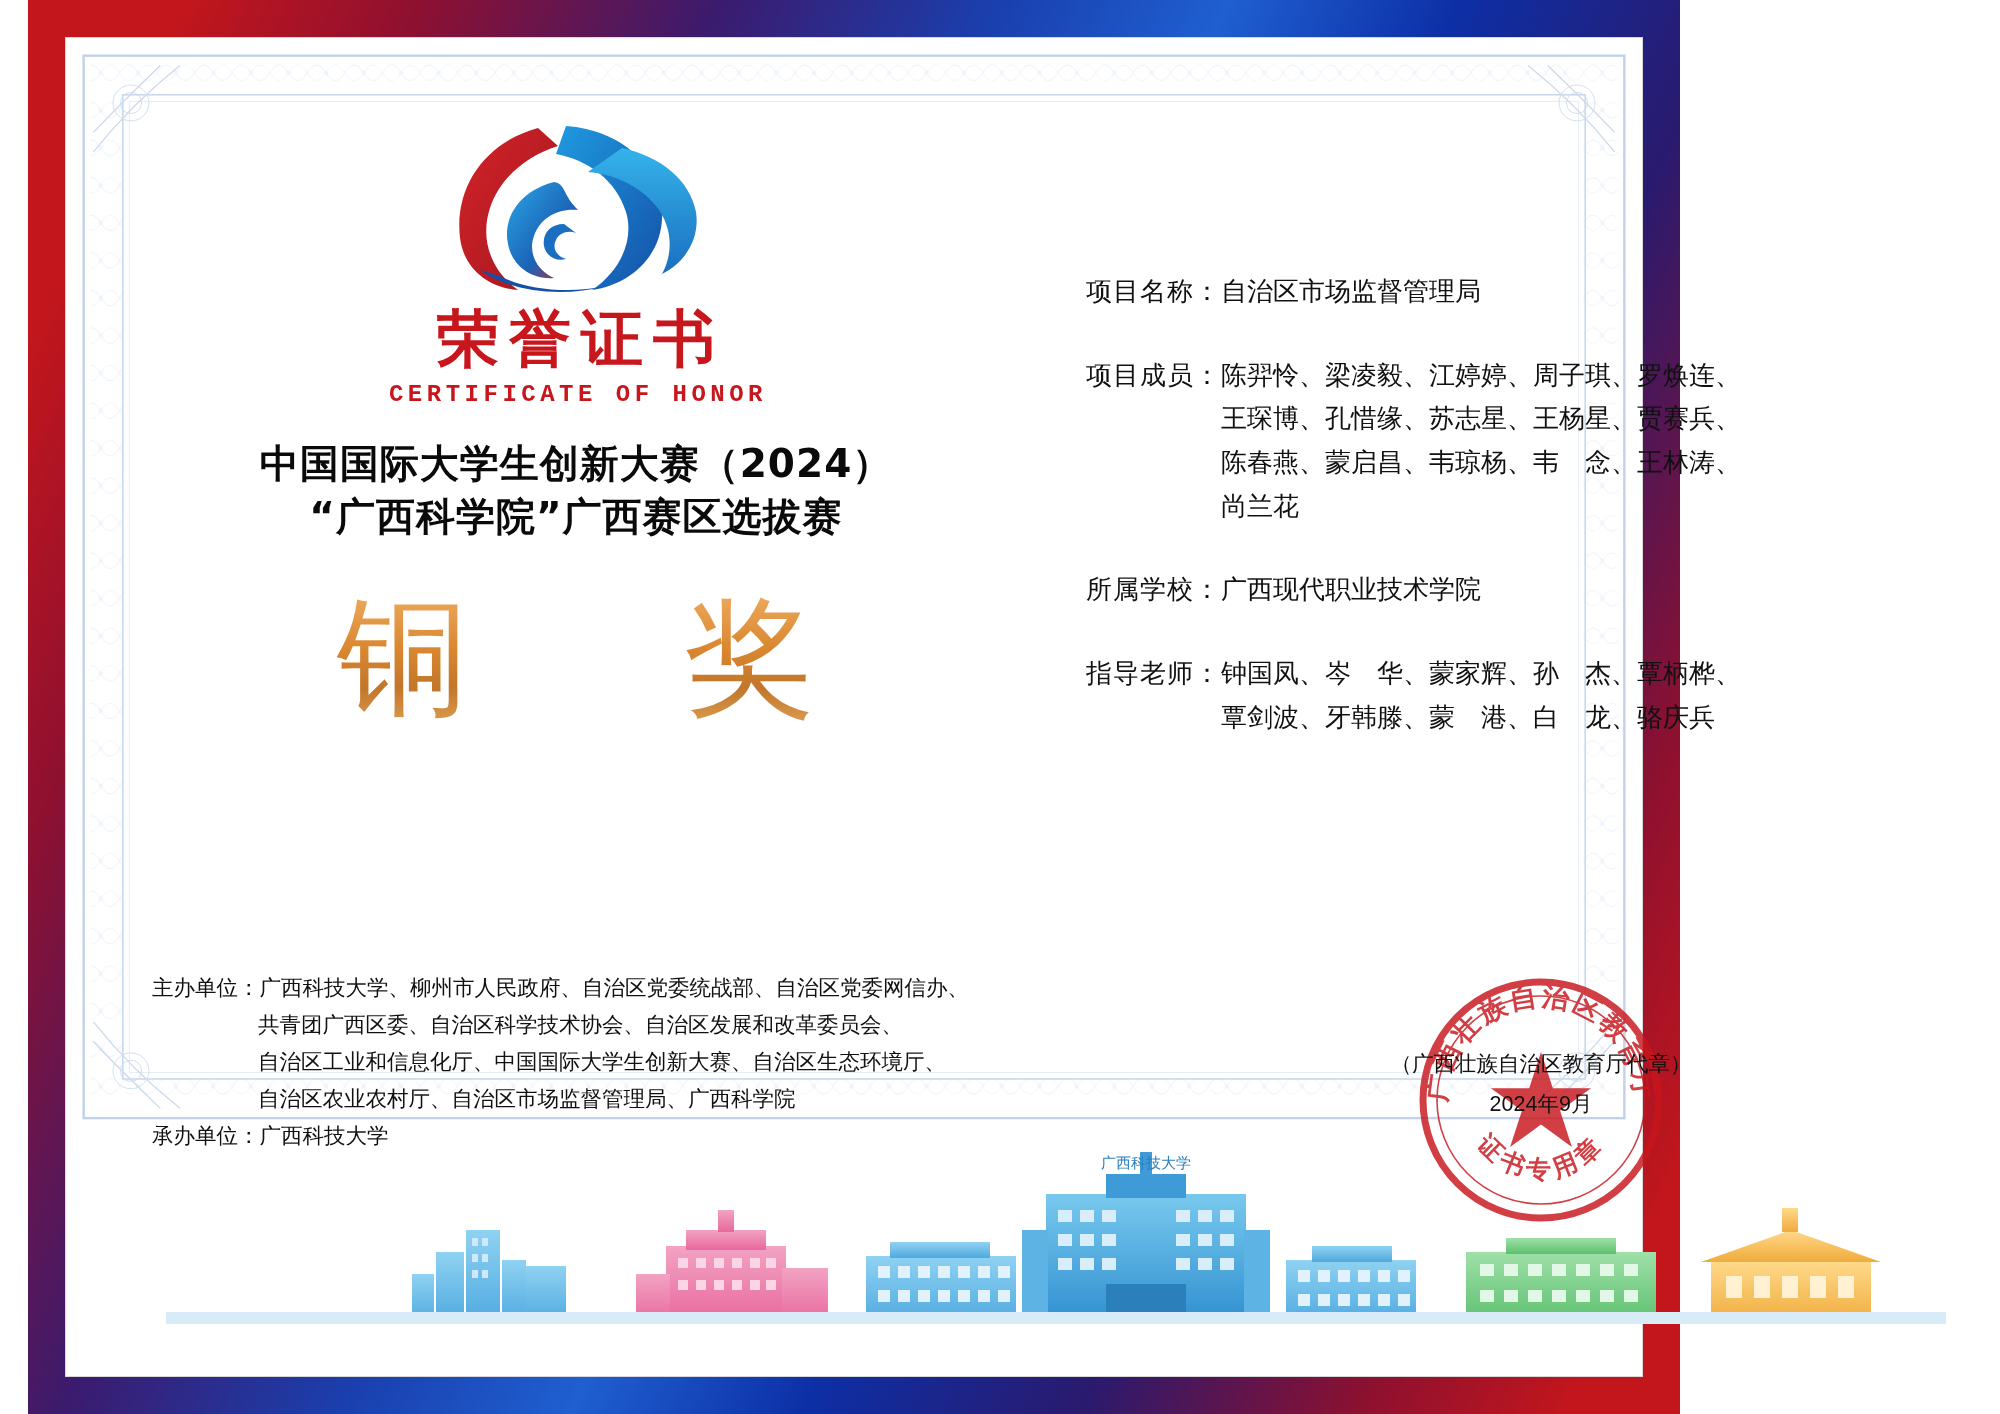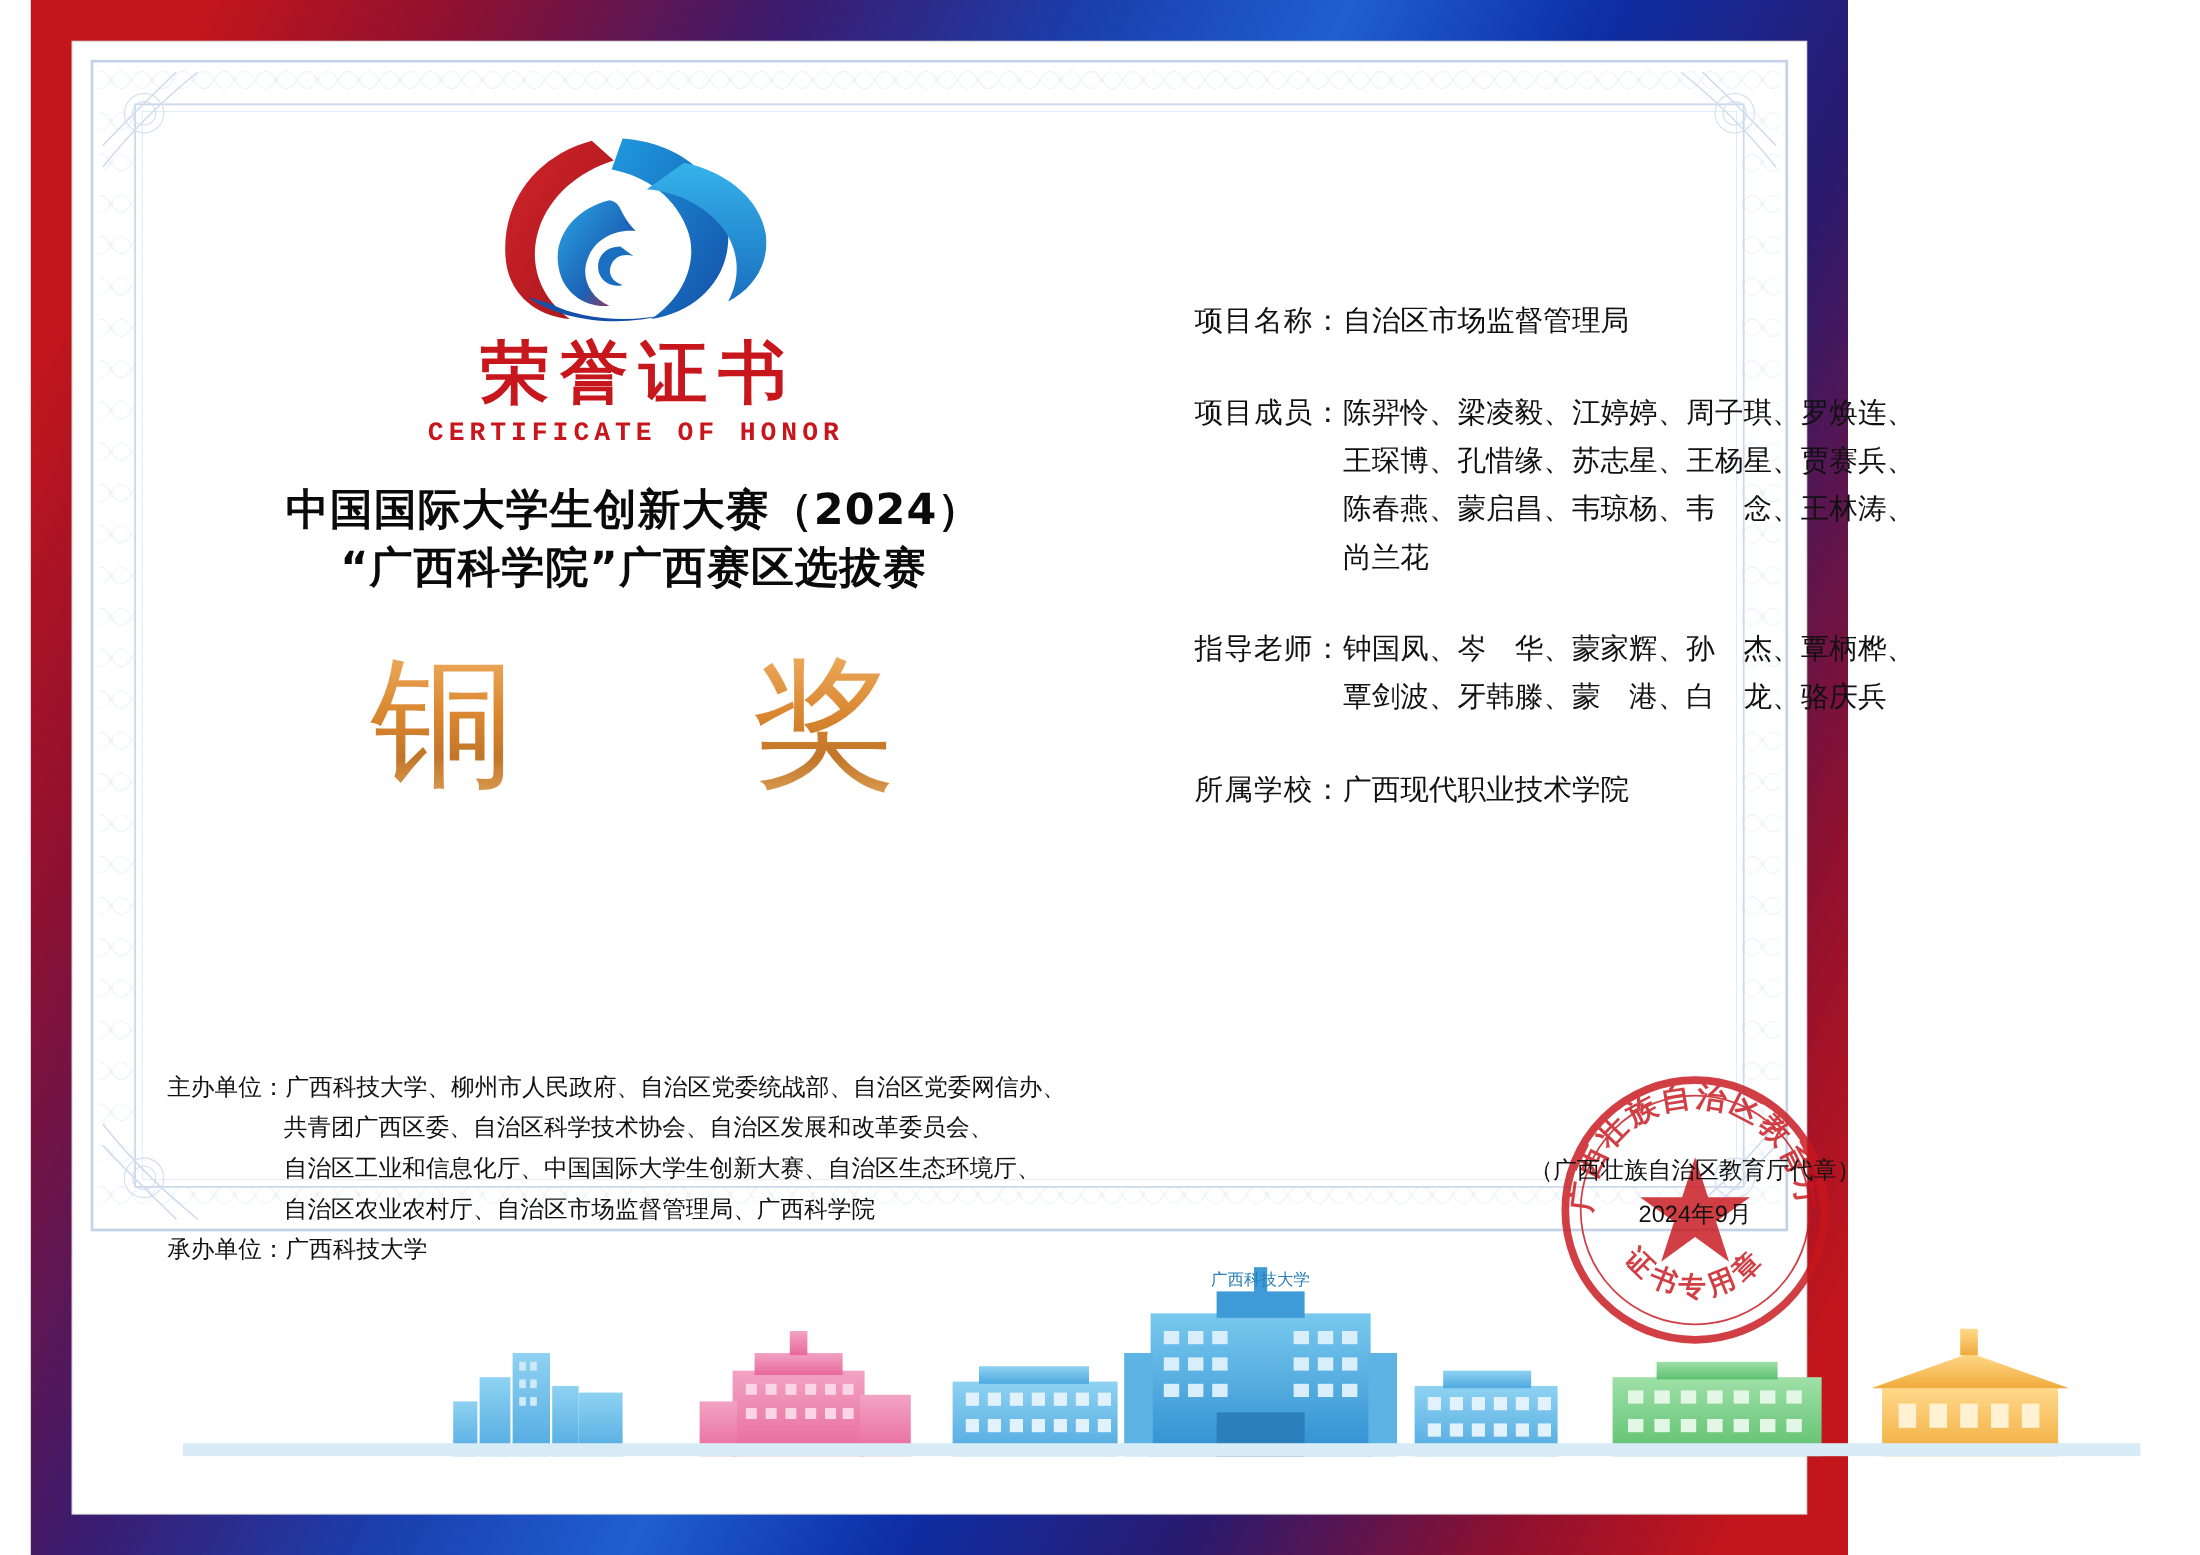--- a/index.html
+++ b/index.html
@@ -311,31 +311,31 @@
           <div class="label">项目成员：</div>
           <div class="value">
             <div class="vline">陈羿怜、梁凌毅、江婷婷、周子琪、罗焕连、</div>
             <div class="vline">王琛博、孔惜缘、苏志星、王杨星、贾赛兵、</div>
             <div class="vline">陈春燕、蒙启昌、韦琼杨、韦　念、王林涛、</div>
             <div class="vline">尚兰花</div>
           </div>
         </div>
 
         <div class="field">
+          <div class="label">所属学校：</div>
+          <div class="value">
+            <div class="vline">广西现代职业技术学院</div>
+          </div>
+        </div>
+
+        <div class="field">
           <div class="label">指导老师：</div>
           <div class="value">
             <div class="vline">钟国凤、岑　华、蒙家辉、孙　杰、覃柄桦、</div>
             <div class="vline">覃剑波、牙韩滕、蒙　港、白　龙、骆庆兵</div>
-          </div>
-        </div>
-
-        <div class="field">
-          <div class="label">所属学校：</div>
-          <div class="value">
-            <div class="vline">广西现代职业技术学院</div>
           </div>
         </div>
       </div>
 
       <svg class="seal" viewBox="0 0 260 260">
         <defs>
           <path id="sealTopArc" d="M 36 130 A 94 94 0 0 1 224 130"></path>
           <path id="sealBottomArc" d="M 52 130 A 78 78 0 0 0 208 130"></path>
         </defs>
         <g opacity="0.82">

